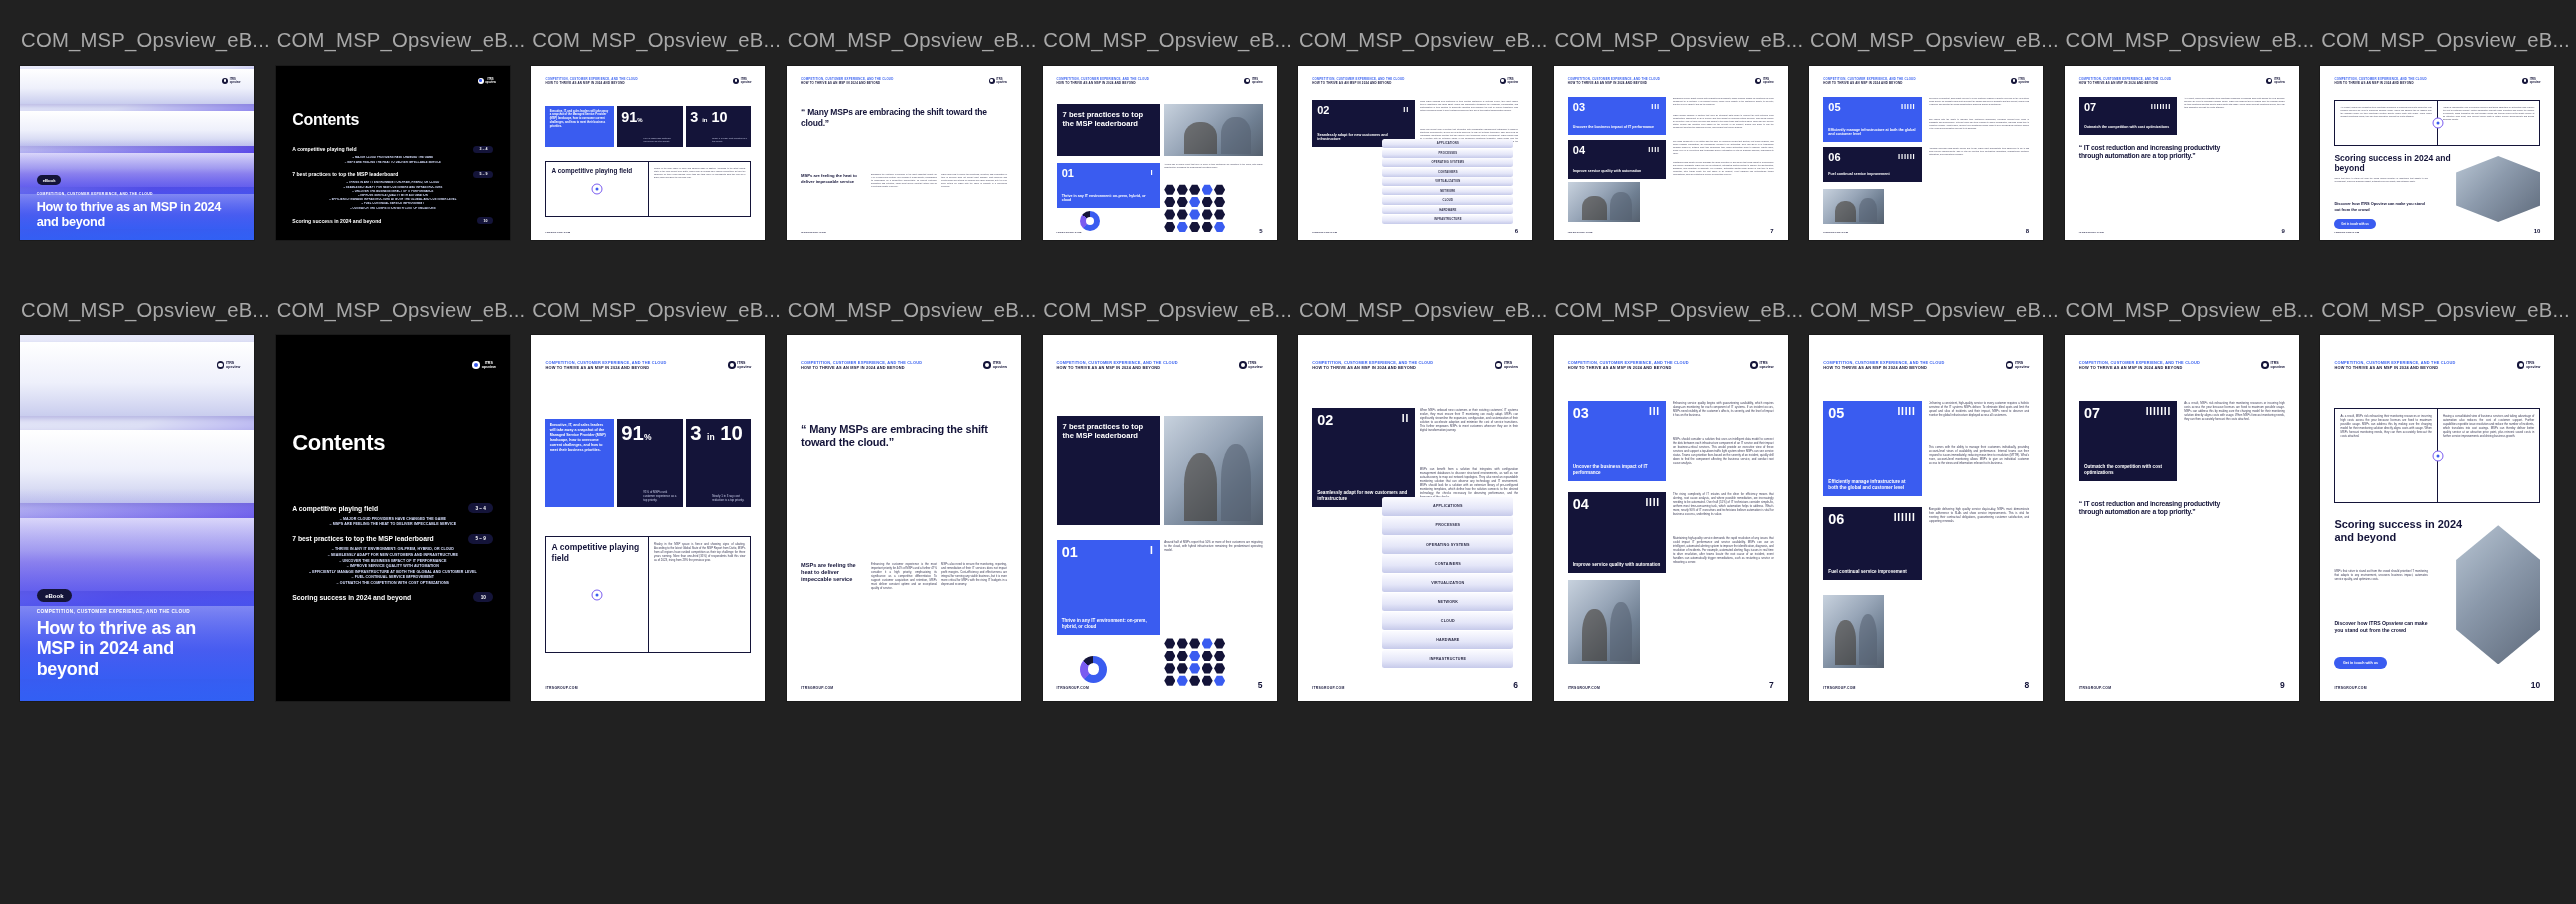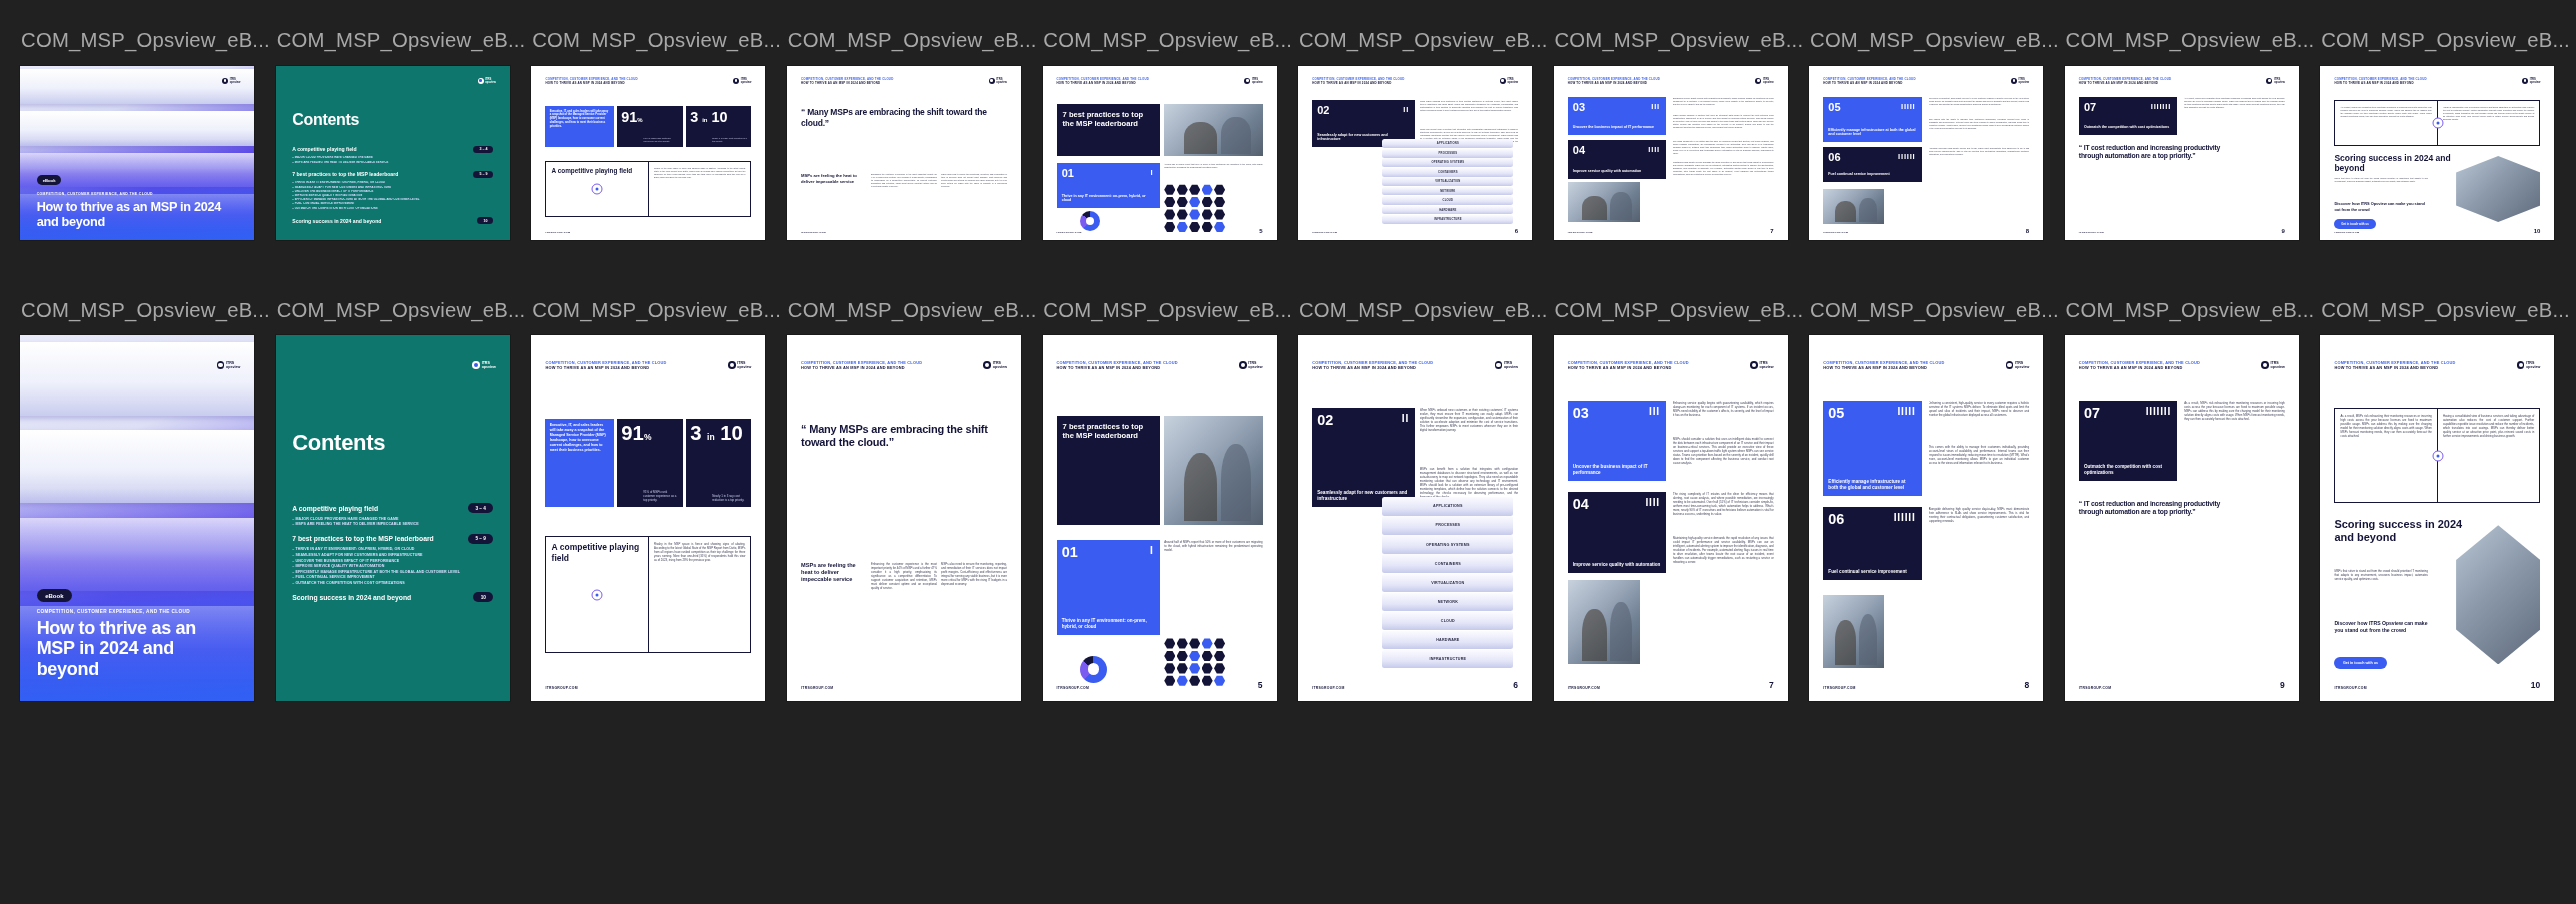--- a/index.html
+++ b/index.html
@@ -77,21 +77,21 @@
   .cover-logo .mark { background:#141439; }
   .cover-txt { position:absolute; left:7%; right:9%; bottom:6%; }
   .badge-ebook { display:inline-block; background:#141439; color:#fff; font-size:4.2px; font-weight:700; padding:2.5px 6px; border-radius:17px; margin-bottom:6.8px; }
   .cover-kicker { color:#fff; font-size:3.4px; font-weight:700; letter-spacing:0.4px; margin-bottom:4.2px; }
   .cover-title { color:#fff; font-size:12.7px; line-height:14.4px; font-weight:700; letter-spacing:-0.3px; }
   .row.r2 .badge-ebook { font-size:6px; padding:3.4px 8.5px; }
   .row.r2 .cover-kicker { font-size:4.7px; }
   .row.r2 .cover-title { font-size:18px; line-height:20.3px; }
 
   
-  .contents { position:absolute; inset:0; background:#0f766e; }
+  .contents { position:absolute; inset:0; background:#000000;text-align:center; }
   .contents .logo .mark { background:#fff; }
   .contents .logo .mark::after { background:#3a5cf0; }
   .contents .logo .txt { color:#fff; }
   .contents h2 { position:absolute; top:26%; left:7%; color:#fff; font-size:16px; font-weight:700; letter-spacing:-0.3px; }
   .row.r2 .contents h2 { font-size:22px; }
   .toc { position:absolute; top:46%; left:7%; right:7%; }
   .toc-sec { margin-bottom:6px; }
   .toc-head { display:flex; justify-content:space-between; align-items:center; }
   .toc-head .t { color:#fff; font-size:5.1px; font-weight:700; }
   .toc-head .p { background:#141439; color:#fff; font-size:3.6px; font-weight:700; border-radius:17px; padding:1.7px 6px; }

